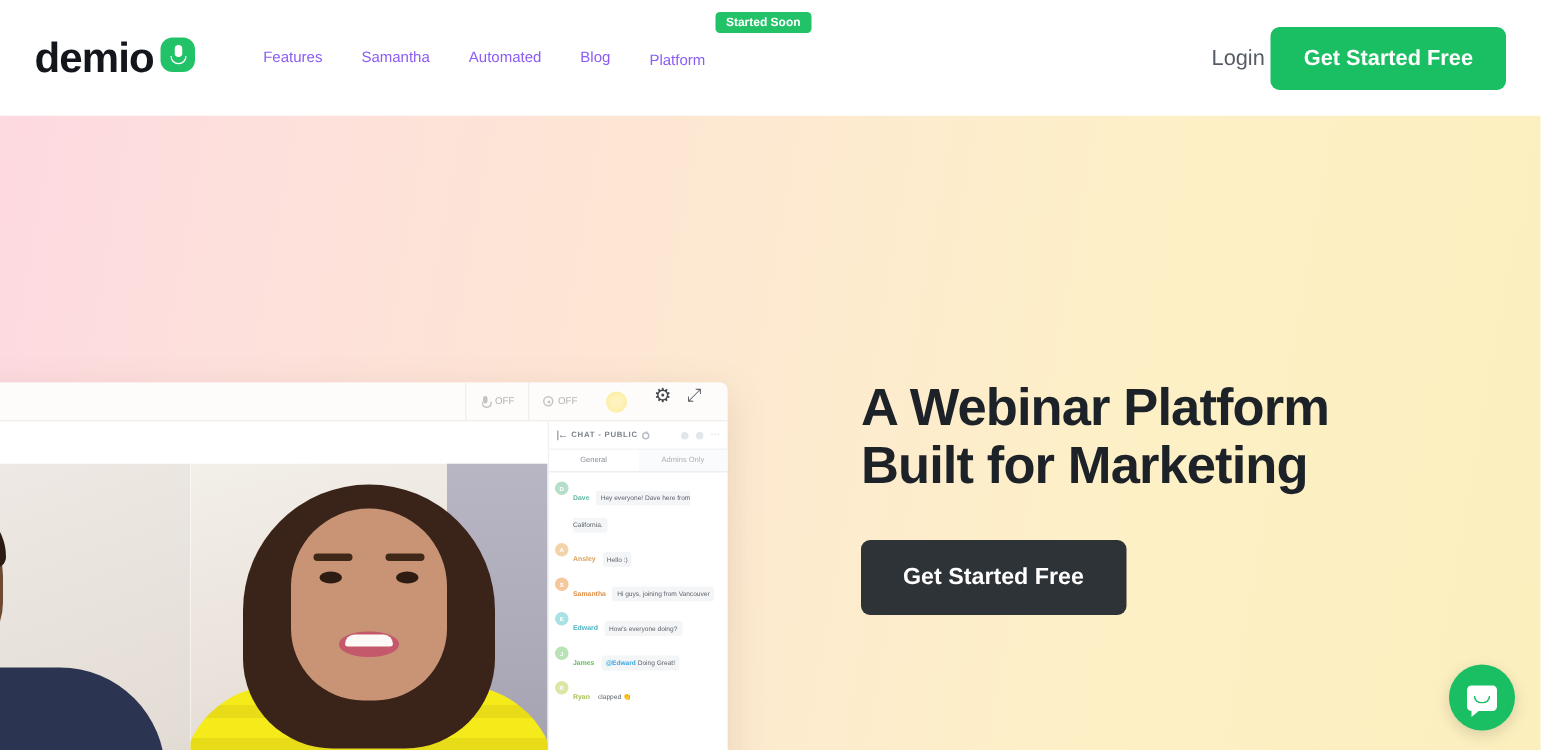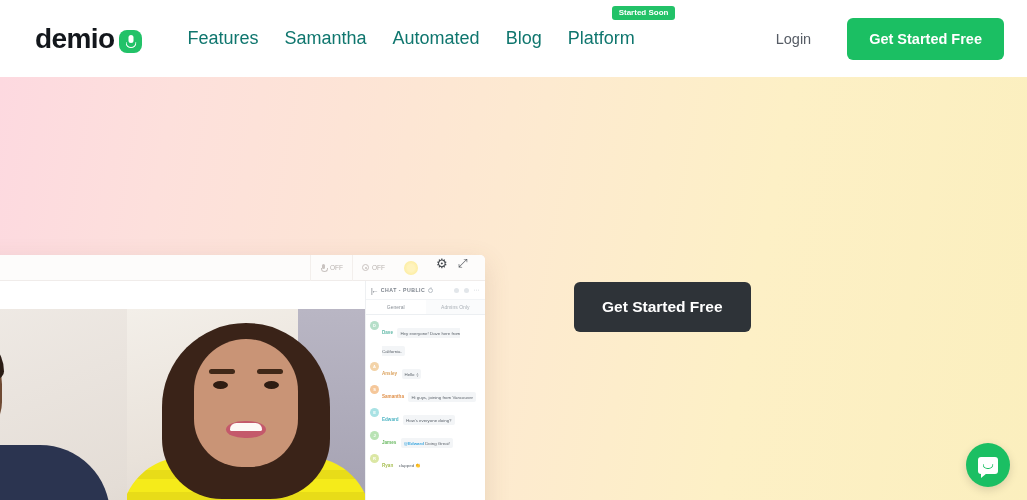--- a/index.html
+++ b/index.html
@@ -12,22 +12,22 @@
 
   
   .header {
     position: absolute; top: 0; left: 0;
     width: 1027px; height: 77px;
     background: #ffffff;
     display: flex; align-items: center;
     z-index: 50;
   }
   .logo-wrap {
-    display: flex; align-items: flex-end;
-    margin-left: 35px; gap: 5px;
+    display: flex; align-items: flex-start;
+    margin-left: 23px; gap: 5px;
   }
   .logo-text {
     font-size: 28px; font-weight: 700;
     color: #13171c; letter-spacing: -0.6px;
     line-height: 1;
   }
   .logo-mark {
     width: 23px; height: 23px;
     background: #22c268;
     border-radius: 8px;
@@ -48,37 +48,37 @@
     border-top: none;
     border-radius: 0 0 6px 6px;
   }
 
   .nav {
     display: flex; align-items: center;
     margin-left: 45px; gap: 26px;
     position: relative;
   }
   .nav-item {
-    font-size: 18px; color: #0f766e;
+    font-size: 10px; color: #8b5cf6;
     cursor: pointer; position: relative;
     white-space: nowrap;
   }
   .nav-item-wrap { position: relative; display: inline-block; }
   .badge {
     position: absolute;
     top: -22px; left: 44px;
     background: #22c268; color: #fff;
     font-size: 8px; font-weight: 600;
     padding: 3px 7px; border-radius: 3px;
     white-space: nowrap; line-height: 1;
   }
 
   .header-right {
     margin-left: auto; margin-right: 23px;
-    display: flex; align-items: center; gap: 36px;
+    display: flex; align-items: center; gap: 4px;
   }
   .login-link {
     font-size: 14.5px; color: #565c65; cursor: pointer;
   }
   .cta-green {
     background: #1bbf63; color: #ffffff;
     font-size: 14.5px; font-weight: 600;
     padding: 13px 22px; border-radius: 6px;
     border: none; cursor: pointer;
     white-space: nowrap;
@@ -487,20 +487,24 @@
               <span class="msg-bubble plain">clapped 👏</span>
             </span>
           </div>
 
         </div>
       </div>
     </div>
   </div>
 
   <div class="hero-text">
+    <h1 class="hero-h1">
+      <span>A Webinar Platform</span><br>
+      <span>Built for Marketing</span>
+    </h1>
     <button class="cta-dark">Get Started Free</button>
   </div>
 
   <div class="intercom">
     <span class="ic-bubble">
       <span class="ic-smile"></span>
     </span>
   </div>
 
 </div>

